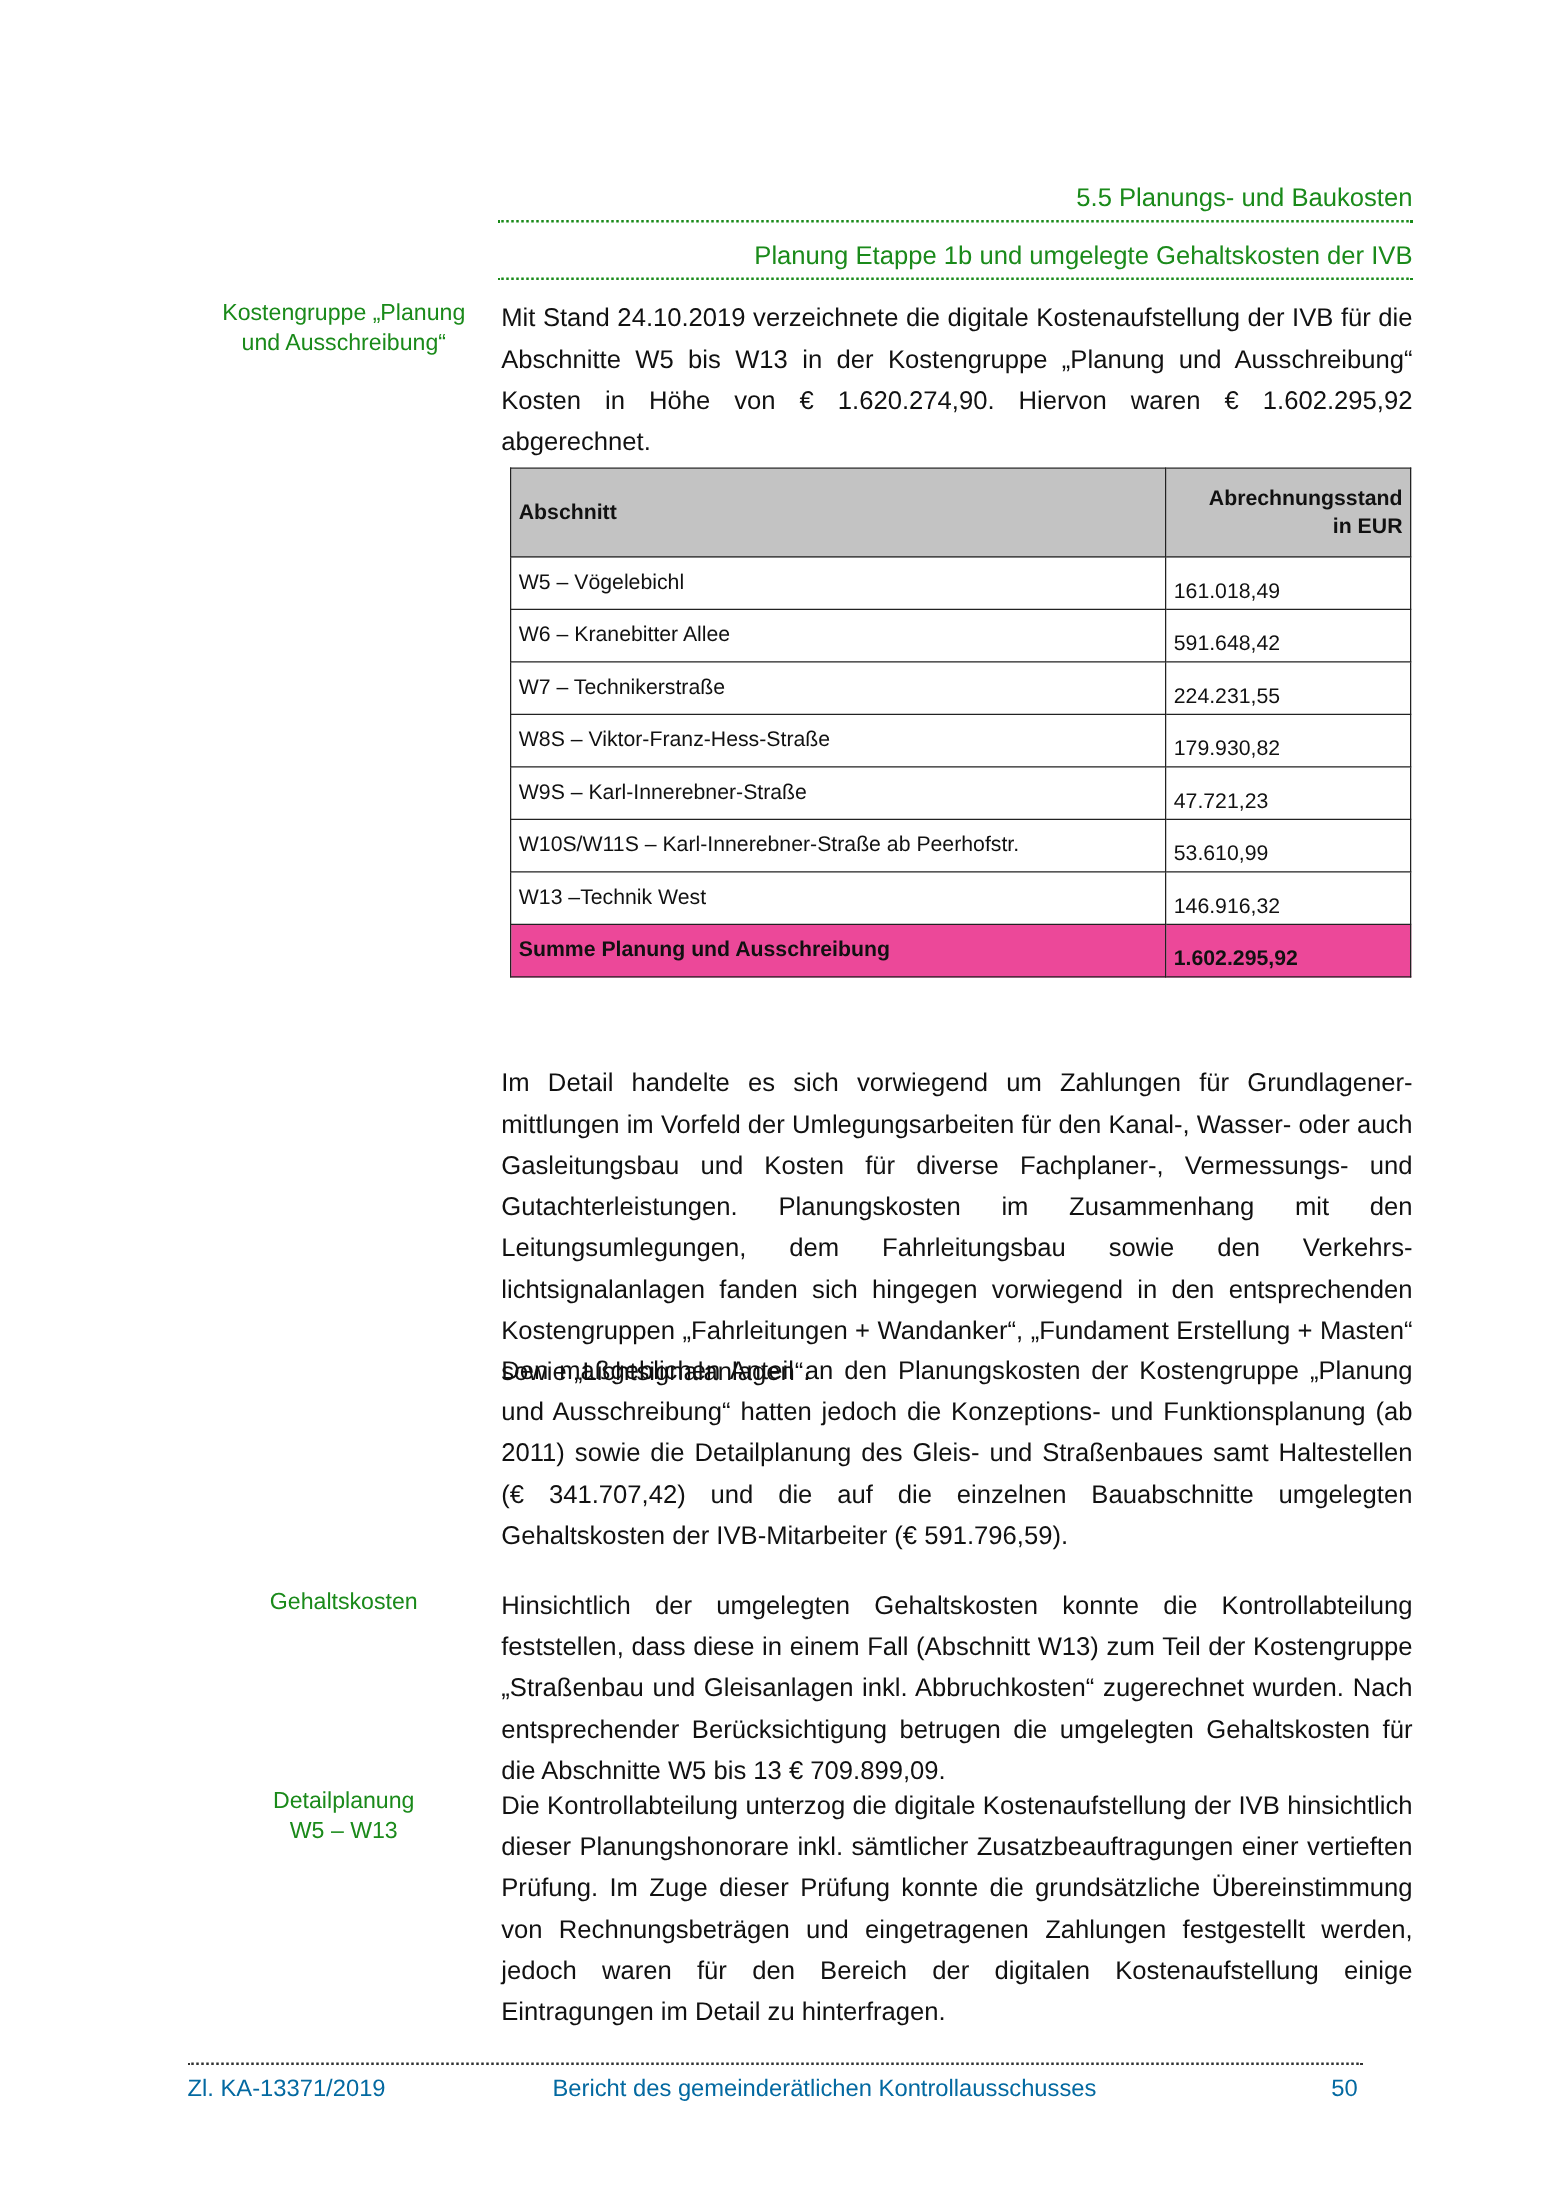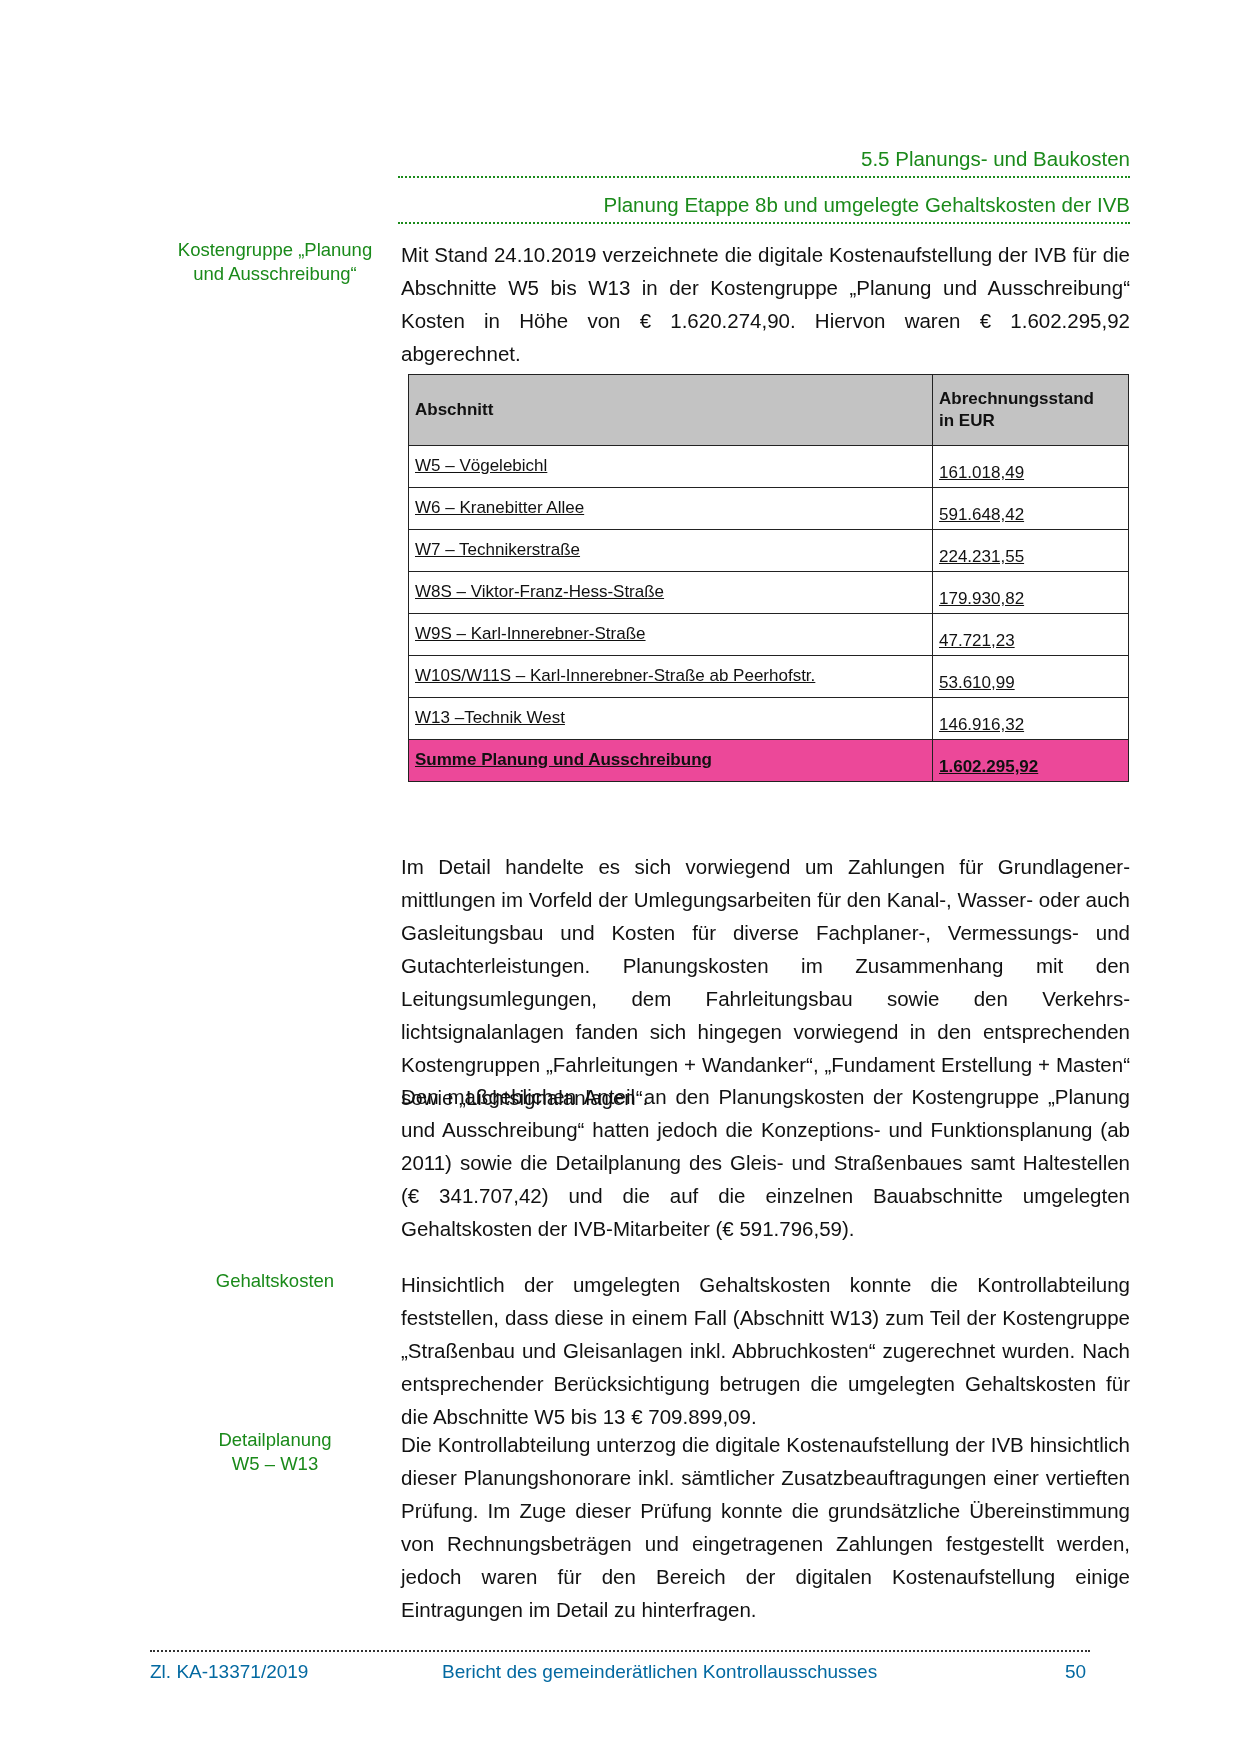--- a/index.html
+++ b/index.html
@@ -65,27 +65,26 @@
     table.cost-table th {
       background: #c3c3c3;
       font-weight: bold;
       height: 70px;
     }
     table.cost-table th.col-abschnitt {
       text-align: left;
       width: 511px;
     }
     table.cost-table th.col-amount {
-      text-align: left;
+      text-align: right;
       line-height: 22px;
     }
     table.cost-table td {
       height: 41px;
       vertical-align: top;
-      text-decoration: underline;
     }
     table.cost-table td.cell-name {
       padding-top: 10px;
       height: 31px;
     }
     table.cost-table td.cell-amount {
       text-align: left;
       vertical-align: bottom;
       padding-bottom: 4px;
       height: 37px;
@@ -109,21 +108,21 @@
       font-size: 19px;
       line-height: 24px;
       color: #0369a1;
     }
   </style>
 </head>
 <body>
 
 <div class="header-line" style="top:146px;">5.5  Planungs- und Baukosten</div>
 <div class="dotted-rule" style="top:176px;"></div>
-<div class="header-line" style="top:192px;">Planung Etappe 8b und umgelegte Gehaltskosten der IVB</div>
+<div class="header-line" style="top:192px;">Planung Etappe 1b und umgelegte Gehaltskosten der IVB</div>
 <div class="dotted-rule" style="top:222px;"></div>
 
 <div class="margin-note" style="top:238px;">Kostengruppe „Planung und Ausschreibung“</div>
 
 <div class="body-para" style="top:238px;">Mit Stand 24.10.2019 verzeichnete die digitale Kostenaufstellung der IVB für die Abschnitte W5 bis W13 in der Kostengruppe „Planung und Aus­schreibung“ Kosten in Höhe von € 1.620.274,90. Hiervon waren € 1.602.295,92 abgerechnet.</div>
 
 <table class="cost-table">
   <thead>
     <tr>
       <th class="col-abschnitt">Abschnitt</th>

